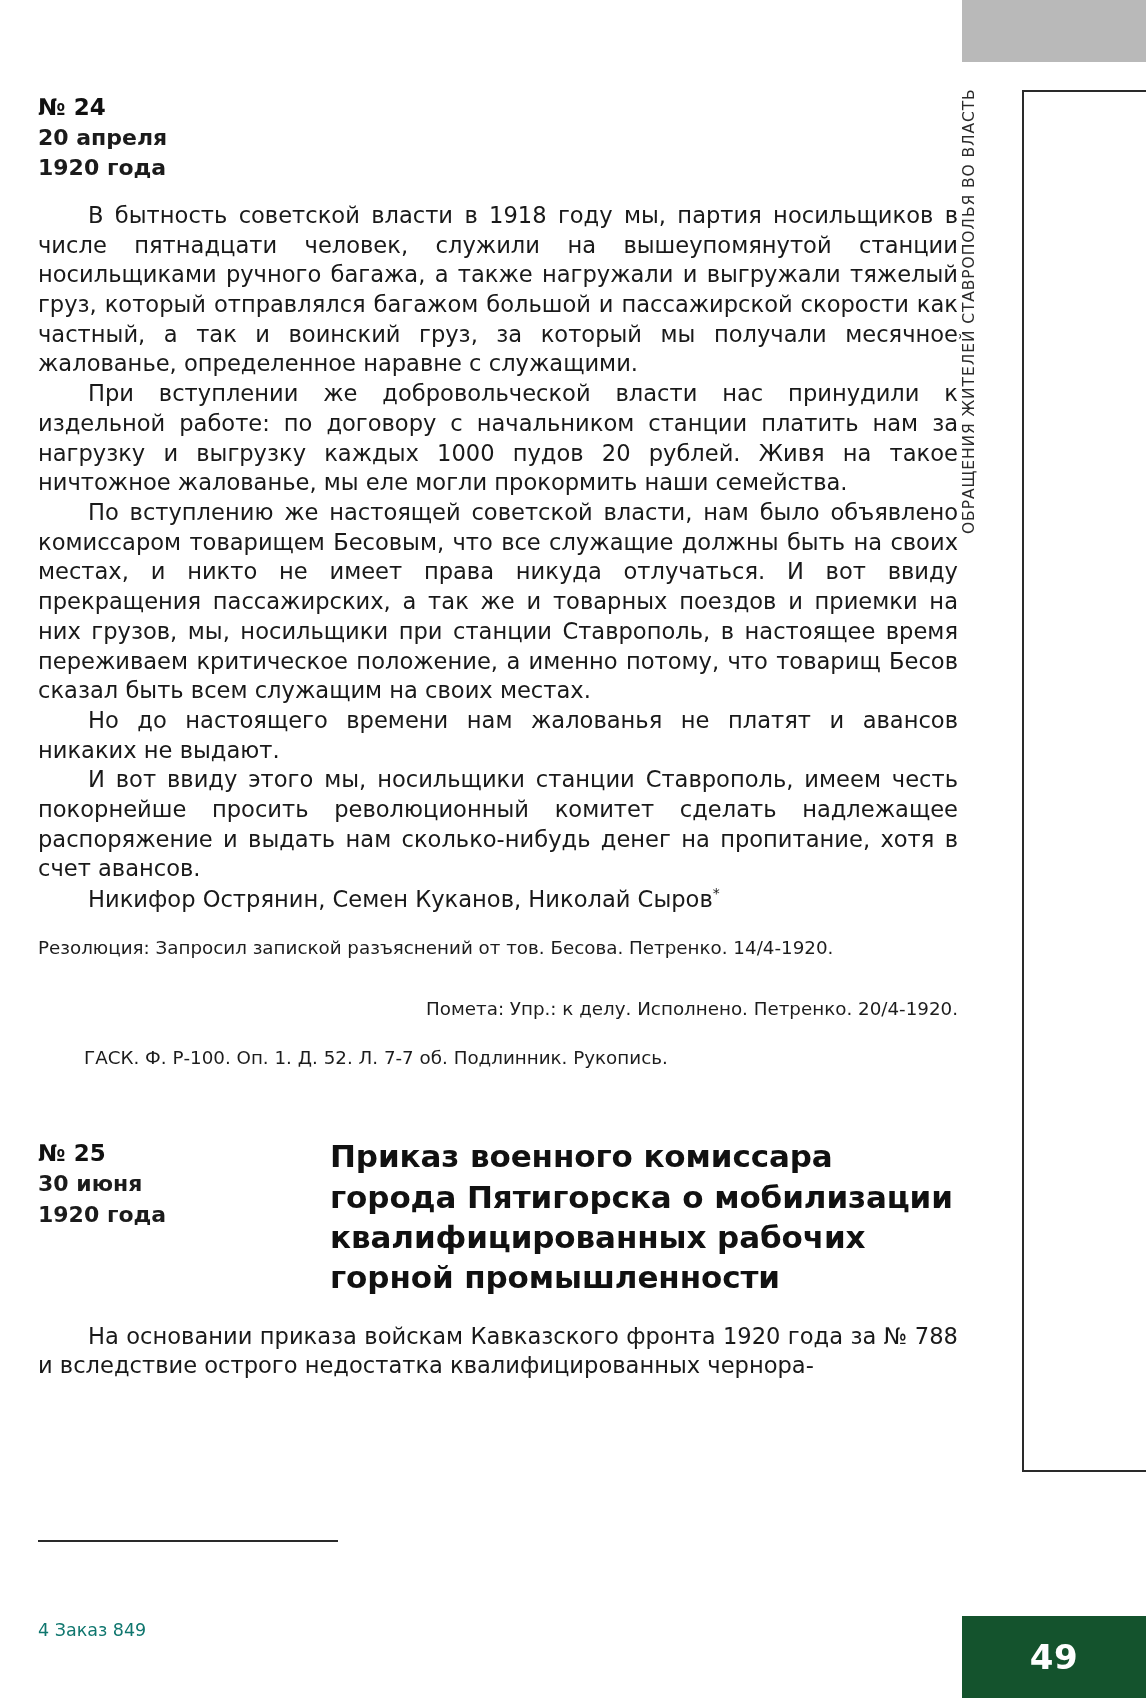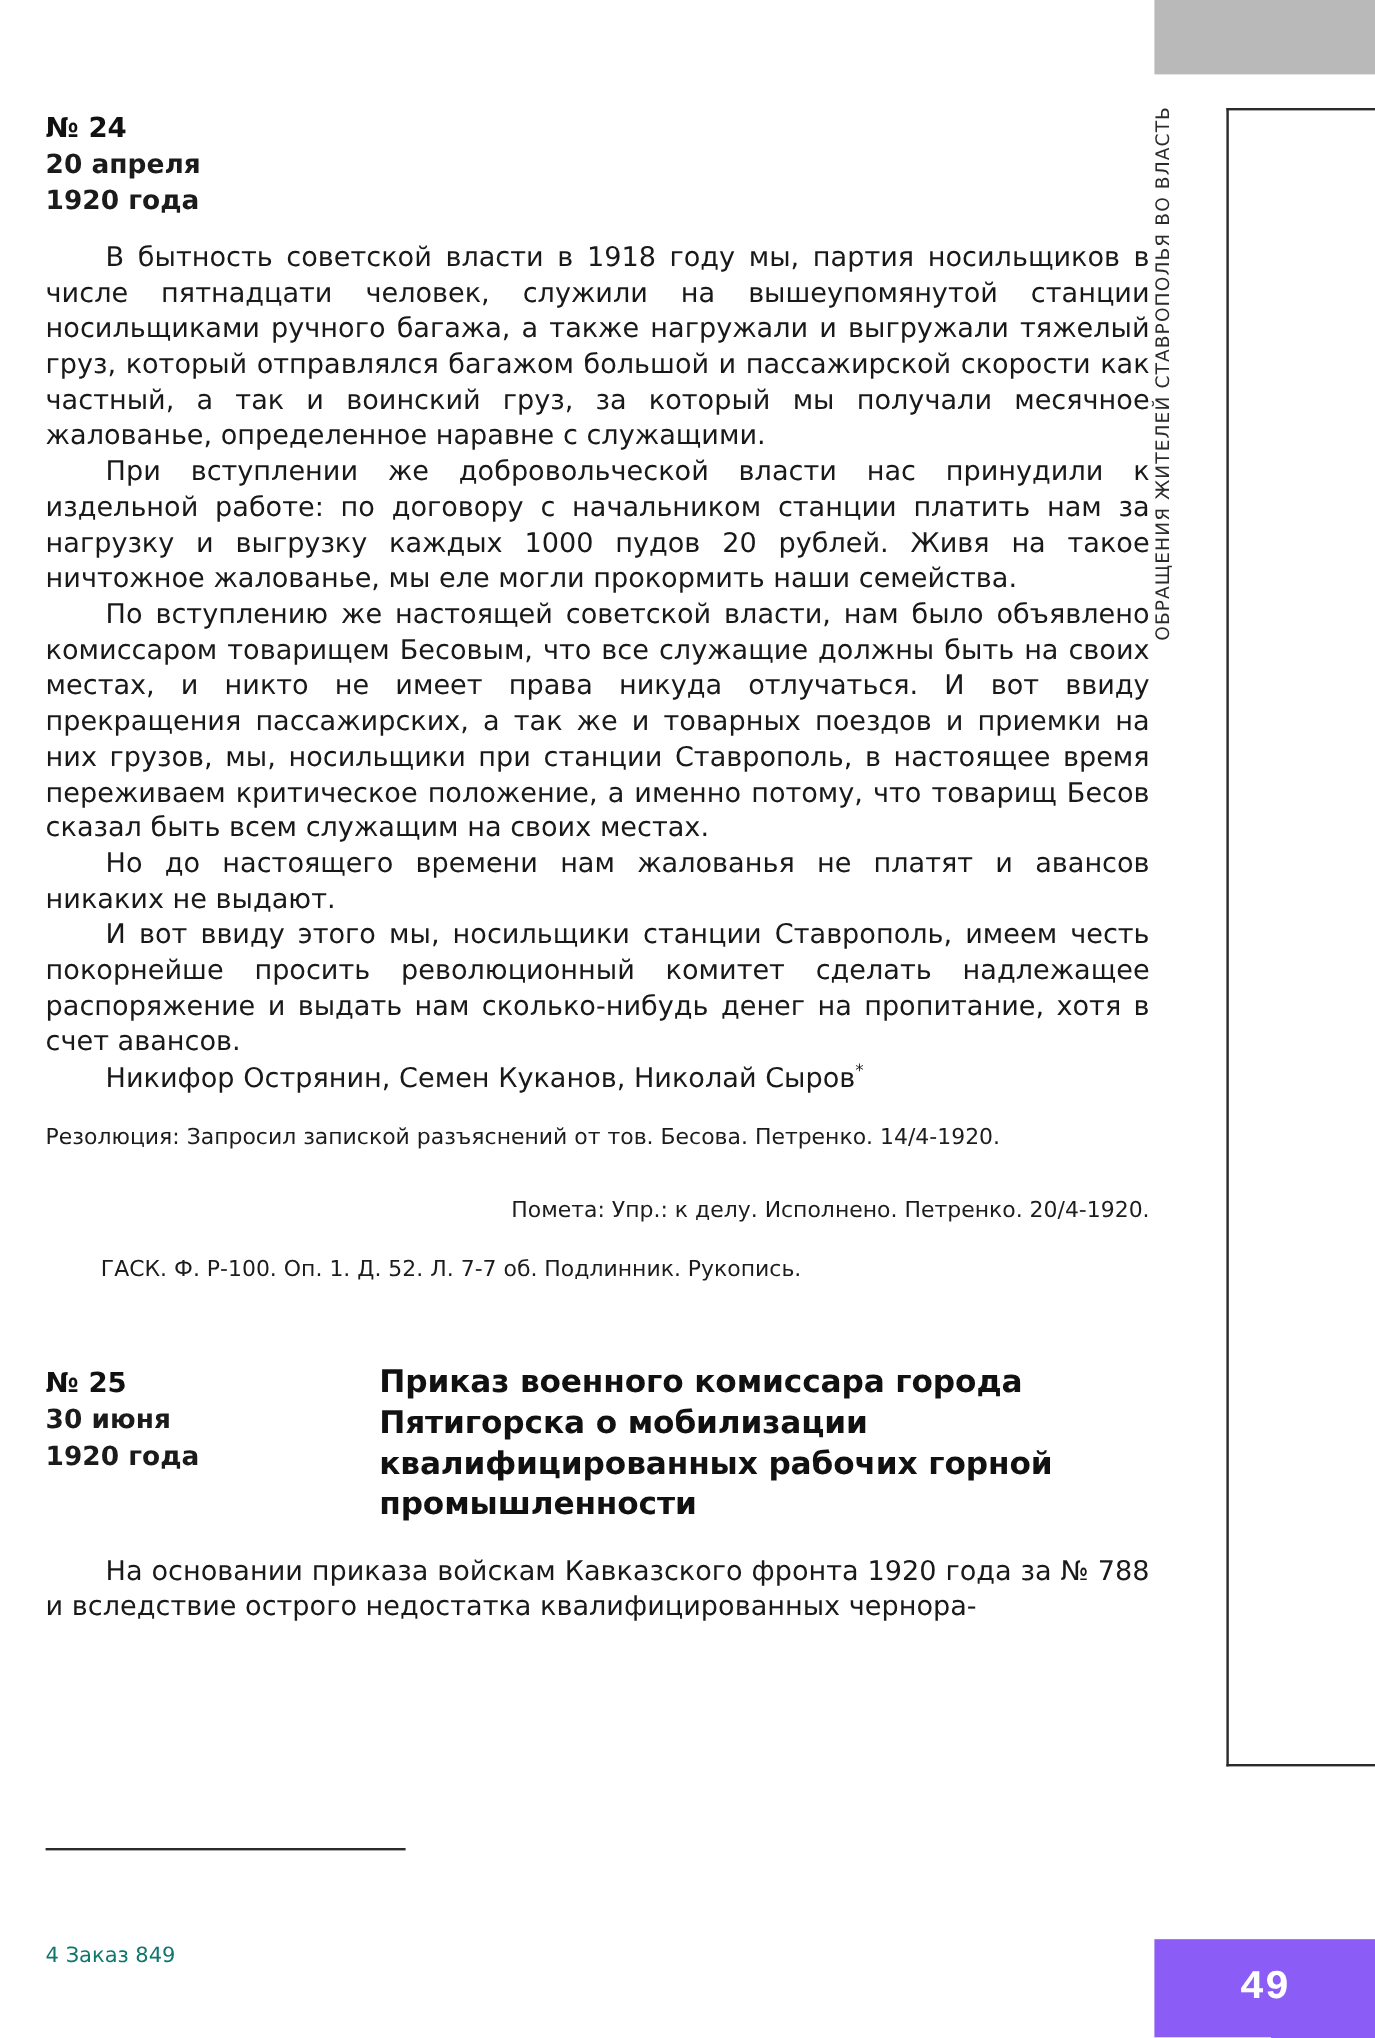--- a/index.html
+++ b/index.html
@@ -53,42 +53,41 @@
     font-weight: 500;
     white-space: nowrap;
     text-align: right;
   }
   .page-number-block {
     position: absolute;
     left: 962px;
     top: 1616px;
     width: 184px;
     height: 82px;
-    background: #8b5cf6;
+    background: #14532d;
     color: #ffffff;
     font-size: 34px;
     font-weight: 700;
     display: flex;
     align-items: center;
     justify-content: center;
     letter-spacing: 0.5px;
-    font-family: Liberation Mono, monospace;
   }
 
   
   .content {
     position: absolute;
     left: 38px;
     top: 90px;
     width: 920px;
   }
 
   .doc-head {
     display: flex;
-    gap: 18px;
+    gap: 32px;
     align-items: flex-start;
   }
   .doc-meta {
     width: 210px;
     flex: 0 0 210px;
     padding-top: 4px;
   }
   .doc-meta .num {
     font-size: 23px;
     font-weight: 700;
@@ -148,21 +147,21 @@
     line-height: 1.35;
     color: #1c1c1c;
     margin-top: 24px;
     padding-left: 46px;
   }
 
   .doc-head.second {
     margin-top: 66px;
   }
   .doc-head.second .doc-title {
-    font-size: 26px;
+    font-size: 31px;
     padding-left: 50px;
   }
 
   .body-text.second {
     margin-top: 24px;
   }
 
   .footnote-wrap {
     position: absolute;
     left: 38px;

